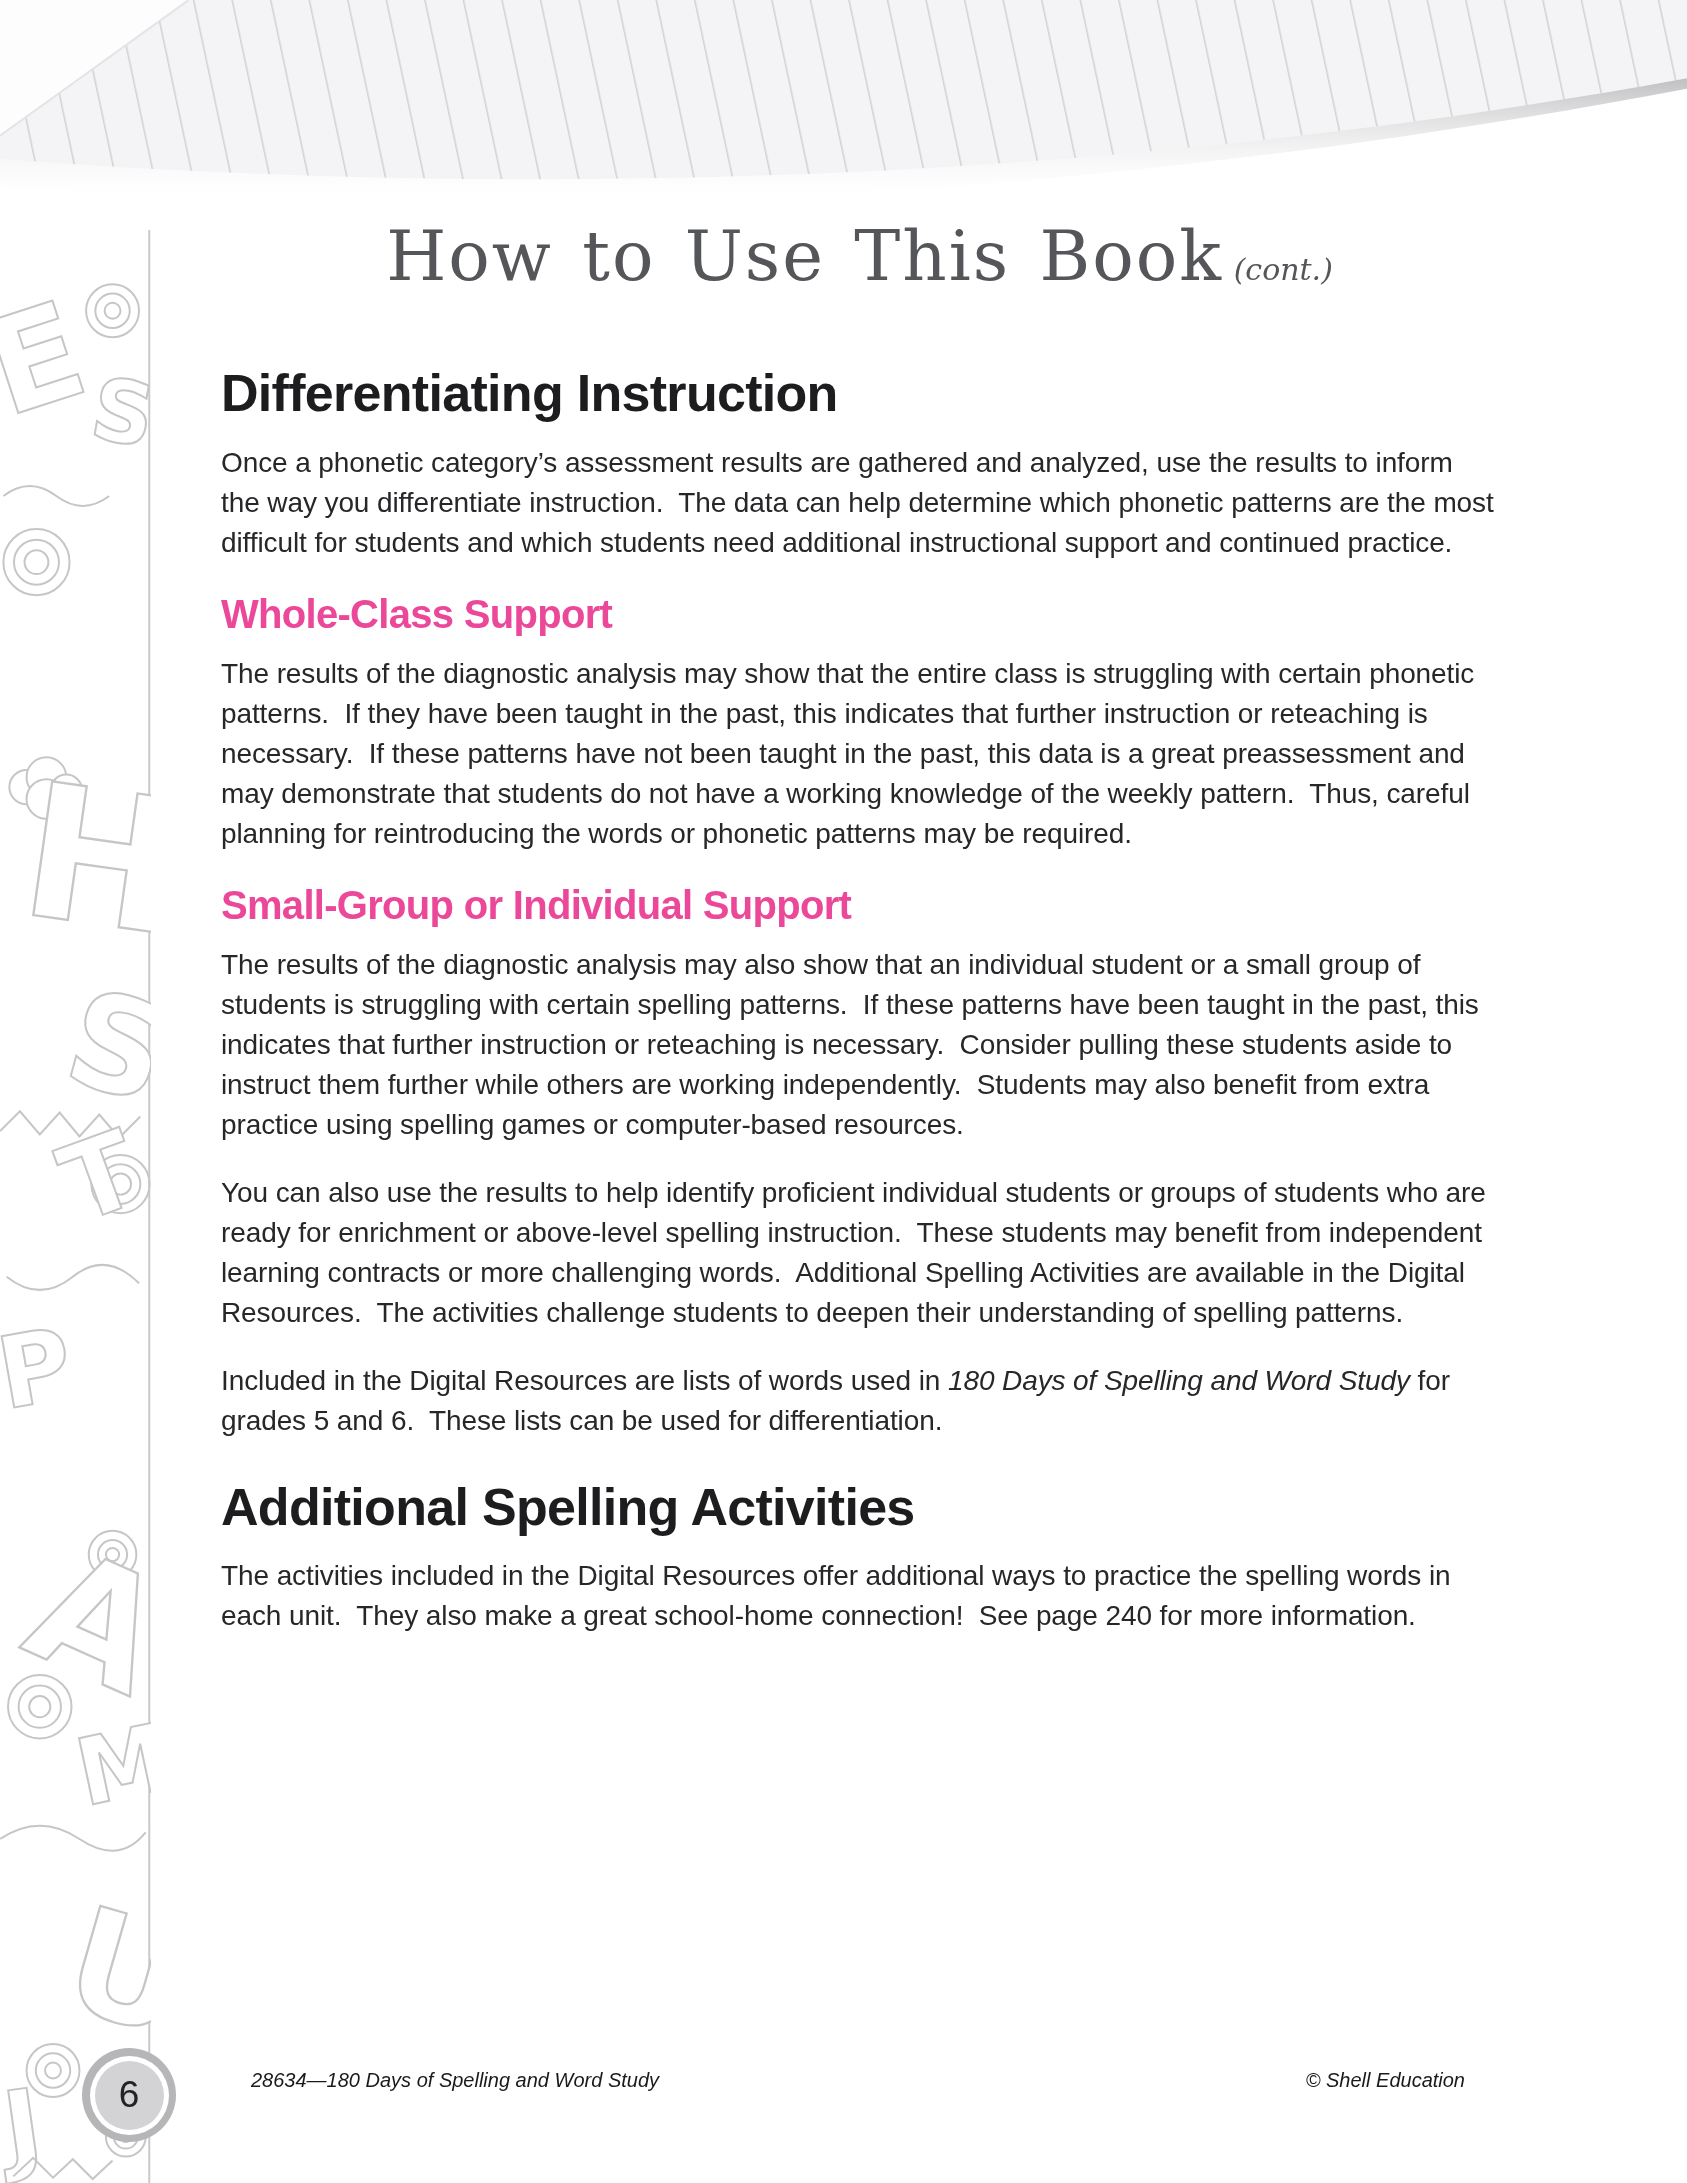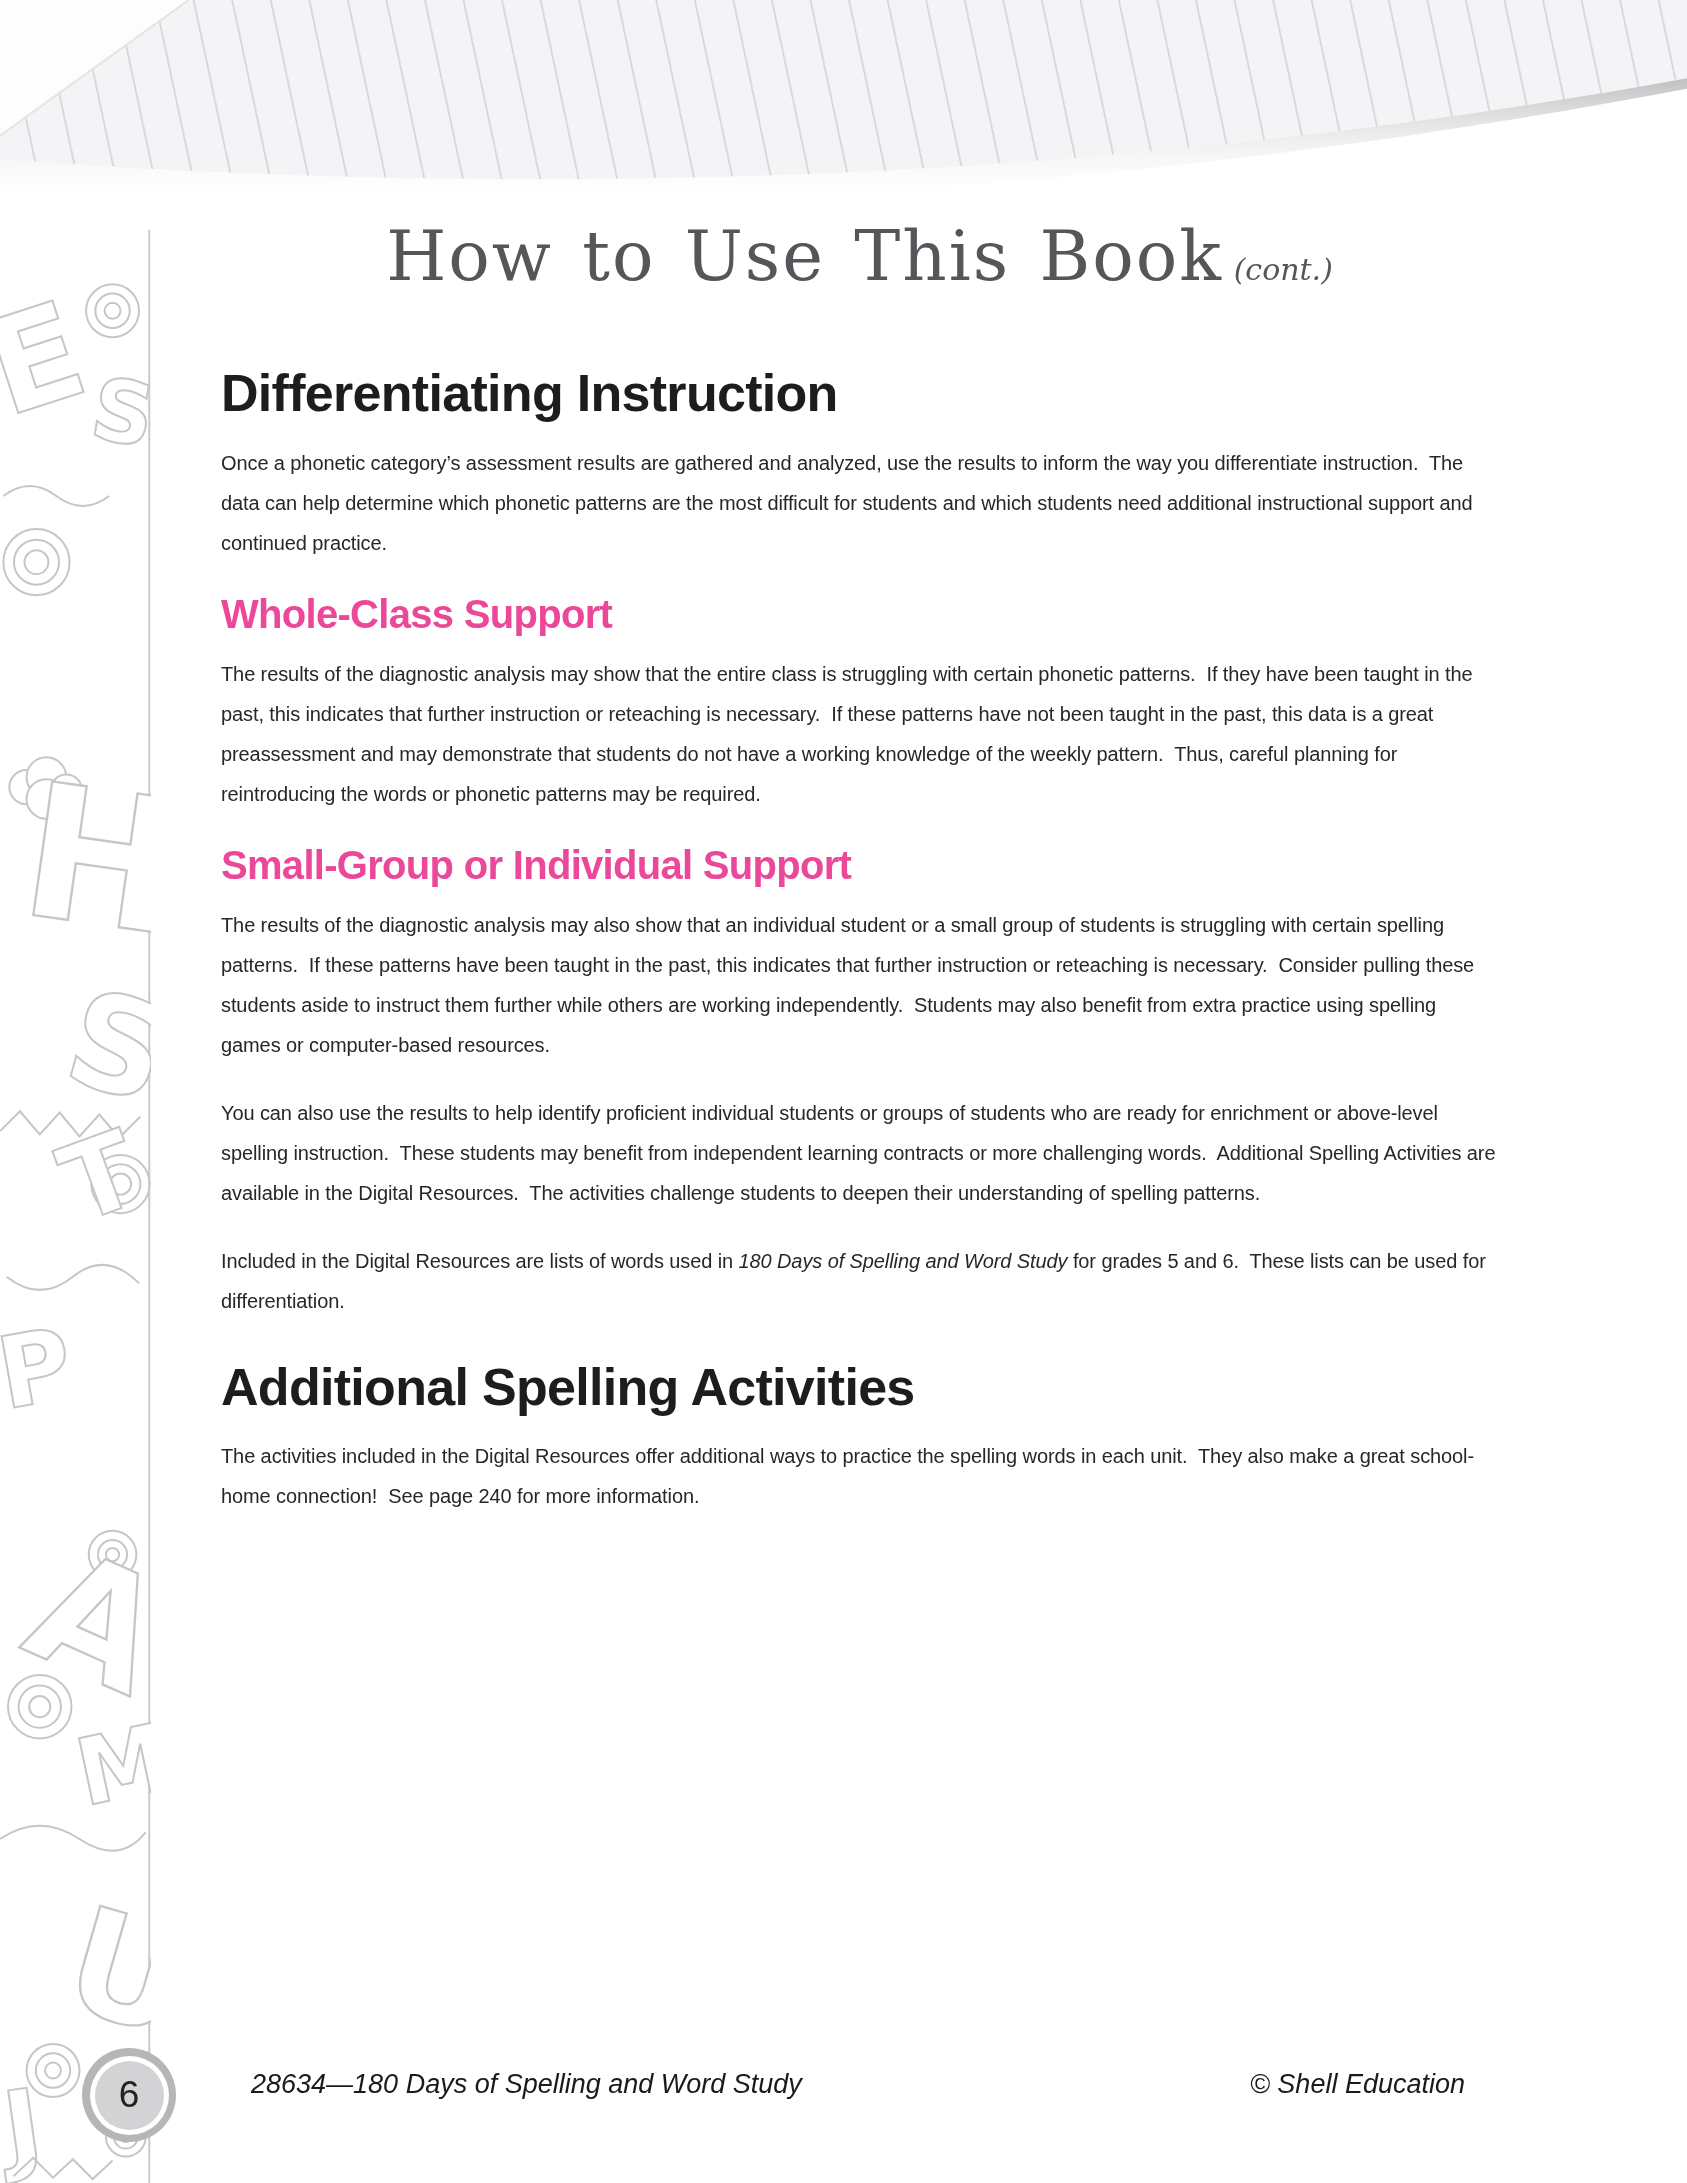--- a/index.html
+++ b/index.html
@@ -15,32 +15,32 @@
   .article{position:absolute;left:221px;top:218px;width:1277px;z-index:3;color:#27272A;}
   h1.title{
     margin:0 0 69px 0;text-align:center;
     font-family:"DejaVu Serif", serif;font-weight:normal;
     font-size:69px;line-height:1.12;color:#55565A;letter-spacing:2px;word-spacing:5.3px;
   }
   h1.title .cont{font-size:30px;font-style:italic;letter-spacing:0;word-spacing:0;margin-left:10.6px;}
   h2.section{margin:0 0 20px 0;font-size:52px;line-height:1.12;color:#1D1D1F;font-weight:bold;letter-spacing:-0.7px;}
   h2.section.second{margin-top:37px;}
   h3.subsection{margin:28px 0 17px 0;font-size:40px;line-height:1.15;color:#ec4899;font-weight:bold;letter-spacing:-0.7px;}
-  p.body{margin:0 0 28px 0;font-size:20px;line-height:40px;letter-spacing:-0.1px;white-space:pre-wrap;}
+  p.body{margin:0 0 28px 0;font-size:28px;line-height:40px;letter-spacing:-0.1px;white-space:pre-wrap;}
   p.body .book-title{font-style:italic;}
   
   .page-number-badge{
     position:absolute;left:82px;top:2048px;width:94px;height:94px;border-radius:50%;
     background:#B6B6B8;display:flex;align-items:center;justify-content:center;z-index:3;
   }
   .page-number-badge .mid{width:79px;height:79px;border-radius:50%;background:#ffffff;
     display:flex;align-items:center;justify-content:center;}
   .page-number-badge .inner{width:69px;height:69px;border-radius:50%;background:#D3D3D5;
     display:flex;align-items:center;justify-content:center;font-size:37px;color:#232323;}
-  .footer-text{position:absolute;top:2069px;font-size:27px;font-style:italic;color:#1A1A1A;z-index:3;white-space:pre;}
+  .footer-text{position:absolute;top:2069px;font-size:20px;font-style:italic;color:#1A1A1A;z-index:3;white-space:pre;}
   .footer-left{left:251px;}
   .footer-right{right:222px;text-align:center;}
 </style>
 </head>
 <body>
 
 <div class="page">
 
   <svg class="sidebar-art" width="151" height="2031" viewBox="0 0 228 3070" fill="none" stroke="#C6C6C8" stroke-width="3" font-family="DejaVu Sans, sans-serif" font-weight="bold">
     <line x1="225.5" y1="118" x2="225.5" y2="3070" stroke="#C9C9CB" stroke-width="3"></line>

